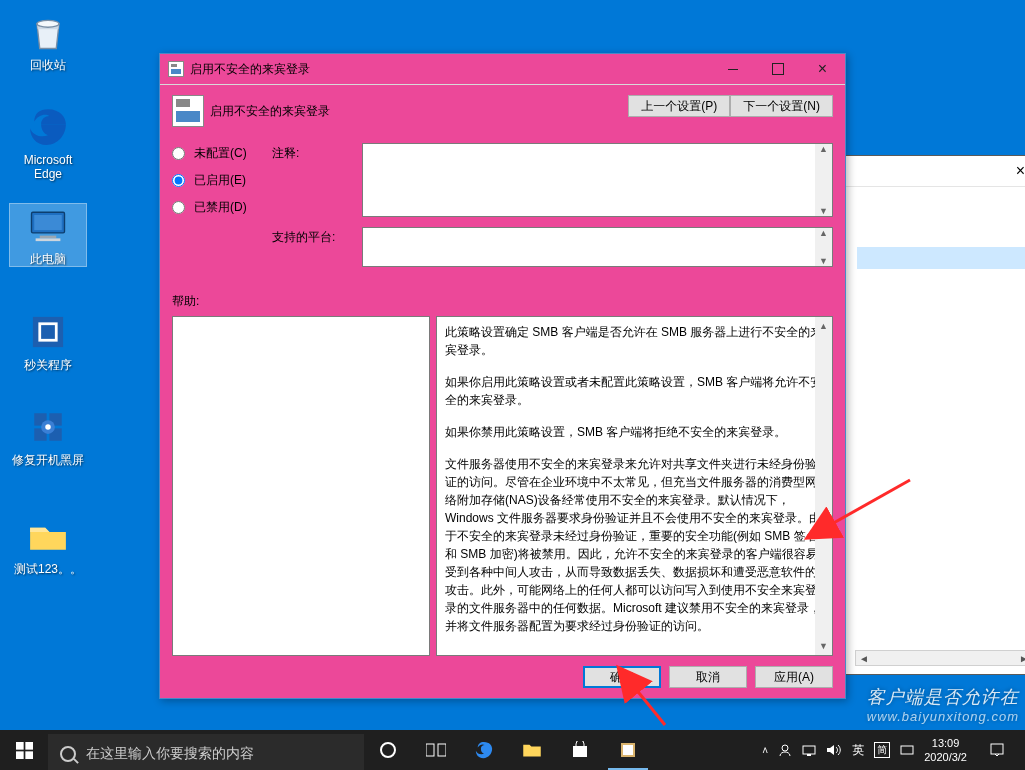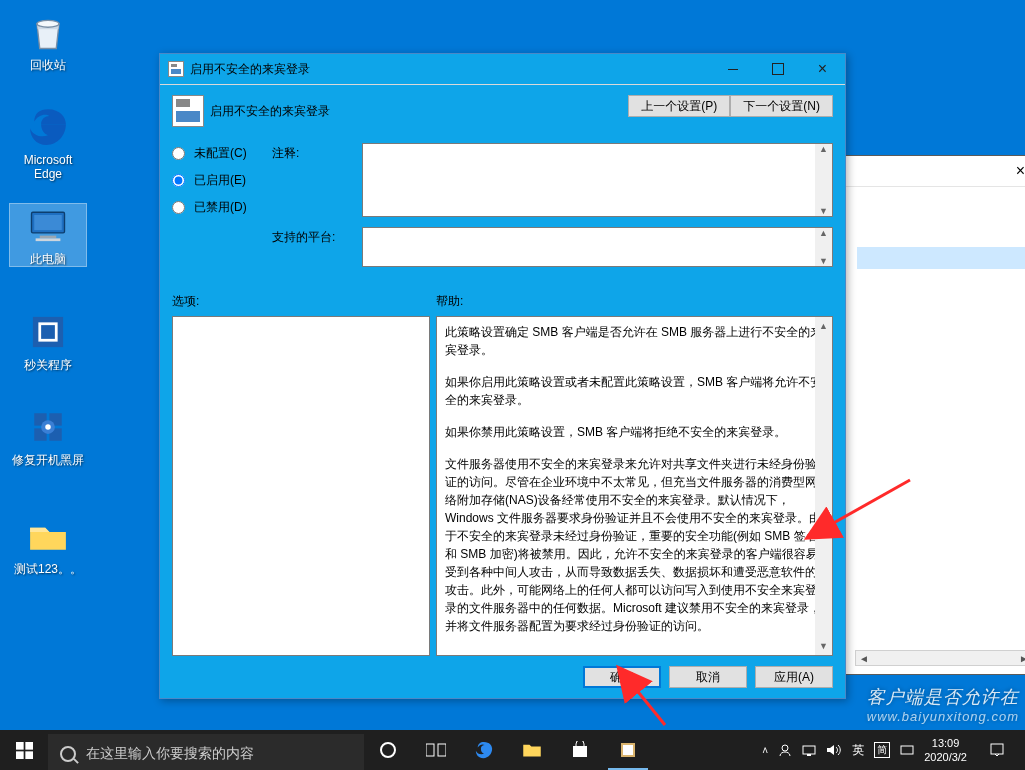--- a/index.html
+++ b/index.html
@@ -18,21 +18,21 @@
 
 .bg-window { position:absolute; left:844px; top:155px; width:200px; height:520px; background:#fff; border:1px solid #5a5a5a; }
 .bg-window .title { height:30px; display:flex; justify-content:flex-end; align-items:center; }
 .bg-window .title .close { width:45px; height:30px; font-size:16px; text-align:center; line-height:30px; }
 .bg-window .sep { height:1px; background:#e5e5e5; }
 .bg-window .bluebar { margin:60px 12px 0; height:22px; background:#cde8ff; }
 .bg-window .scroll { position:absolute; bottom:8px; left:10px; right:10px; height:16px; background:#f0f0f0; display:flex; justify-content:space-between; align-items:center; border:1px solid #d0d0d0;}
 .bg-window .scroll span{font-size:10px;color:#555;padding:0 3px;}
 
 
-.dialog { position:absolute; left:159px; top:53px; width:687px; height:646px; background:#0ea5e9; border:1px solid #4a88c7; box-shadow:2px 2px 8px rgba(0,0,0,.3); }
+.dialog { position:absolute; left:159px; top:53px; width:687px; height:646px; background:#ec4899; border:1px solid #4a88c7; box-shadow:2px 2px 8px rgba(0,0,0,.3); }
 .titlebar { height:30px; display:flex; align-items:center; padding-left:8px; }
 .titlebar .ticon { width:16px; height:16px; background:#fff; border:1px solid #888; margin-right:6px; position:relative; }
 .titlebar .ticon::before{content:"";position:absolute;left:2px;top:7px;width:10px;height:5px;background:#4a88c7;}
 .titlebar .ticon::after{content:"";position:absolute;left:2px;top:2px;width:6px;height:3px;background:#888;}
 .titlebar .ttxt { font-size:12px; flex:1; }
 .titlebar .winbtn { width:45px; height:30px; display:flex; align-items:center; justify-content:center; font-size:13px; color:#222; }
 .titlebar .winbtn.min::before{content:"";width:10px;height:1px;background:#222;}
 .titlebar .winbtn.max::before{content:"";width:10px;height:10px;border:1px solid #222;}
 .titlebar .winbtn.close{font-size:16px;}
 .dsep { height:1px; background:#d9d9d9; }
@@ -222,21 +222,20 @@
       <div class="lbl-platform">支持的平台:</div>
       <div class="platform-box">
         <div class="sb">
             <span>▲</span>
             <span>▼</span>
           </div>
       </div>
     </div>
 
     <div class="labels2">
-      <div class="l1">选项:</div>
       <div>帮助:</div>
     </div>
 
     <div class="lower">
       <div class="options-box"></div>
       <div class="help-box">
         <p>此策略设置确定 SMB 客户端是否允许在 SMB 服务器上进行不安全的来宾登录。</p>
         <p>如果你启用此策略设置或者未配置此策略设置，SMB 客户端将允许不安全的来宾登录。</p>
         <p>如果你禁用此策略设置，SMB 客户端将拒绝不安全的来宾登录。</p>
         <p>文件服务器使用不安全的来宾登录来允许对共享文件夹进行未经身份验证的访问。尽管在企业环境中不太常见，但充当文件服务器的消费型网络附加存储(NAS)设备经常使用不安全的来宾登录。默认情况下，Windows 文件服务器要求身份验证并且不会使用不安全的来宾登录。由于不安全的来宾登录未经过身份验证，重要的安全功能(例如 SMB 签名和 SMB 加密)将被禁用。因此，允许不安全的来宾登录的客户端很容易受到各种中间人攻击，从而导致数据丢失、数据损坏和遭受恶意软件的攻击。此外，可能网络上的任何人都可以访问写入到使用不安全来宾登录的文件服务器中的任何数据。Microsoft 建议禁用不安全的来宾登录，并将文件服务器配置为要求经过身份验证的访问。</p>

